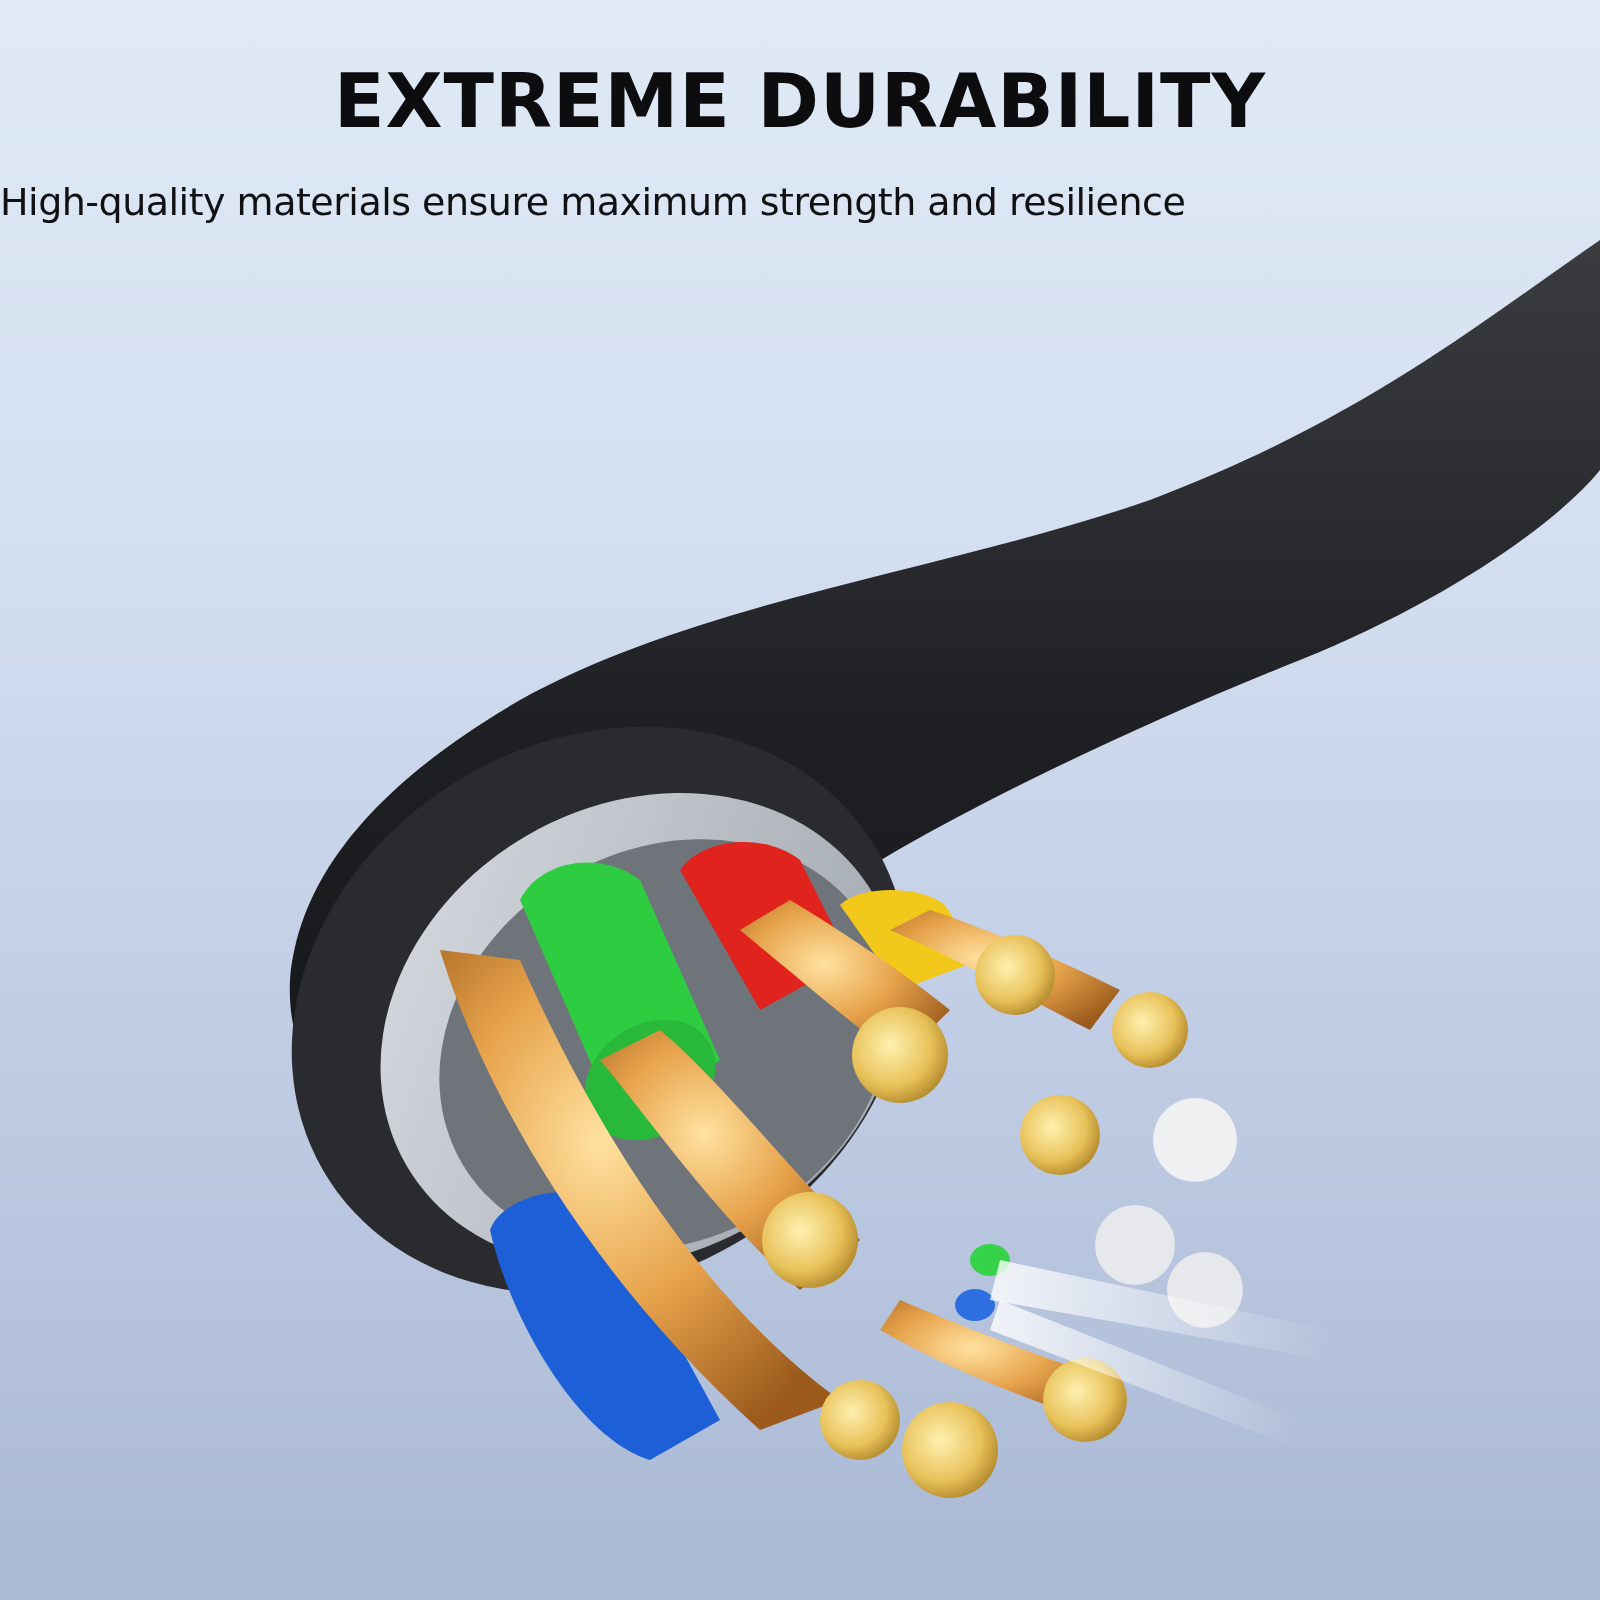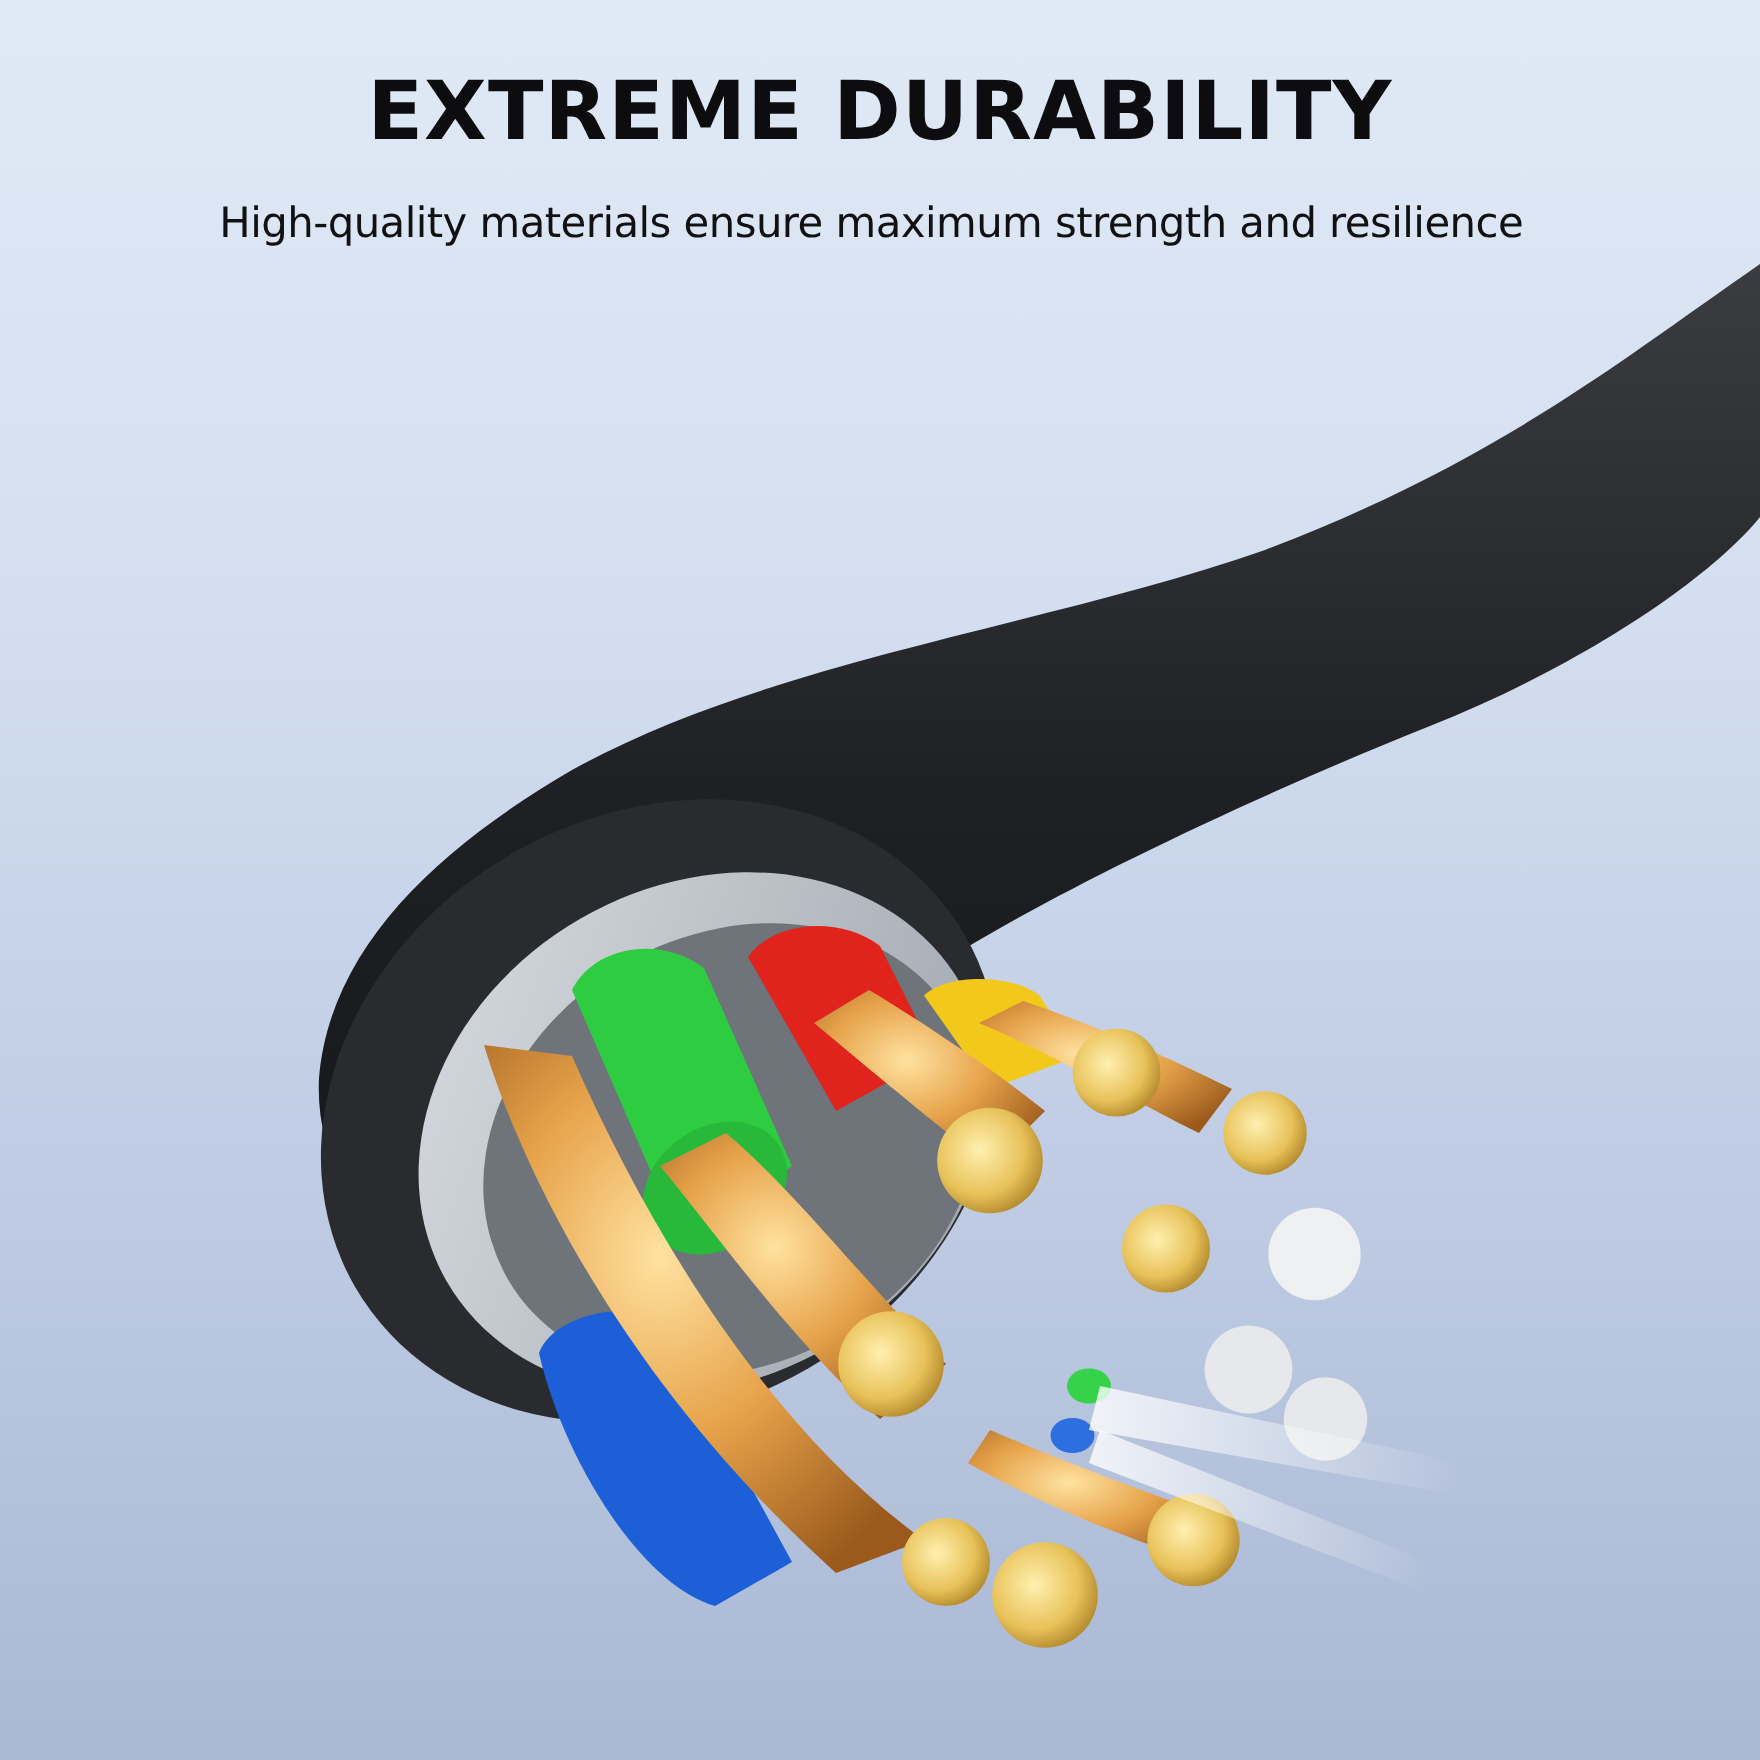--- a/index.html
+++ b/index.html
@@ -7,21 +7,21 @@
     width: 1600px; height: 1600px; overflow: hidden; position: relative;
     background: linear-gradient(180deg, #e0eaf6 0%, #d3def0 35%, #bdcae2 70%, #a9b8d4 100%);
     font-family: "DejaVu Sans", "Liberation Sans", sans-serif;
   }
   .headline {
     position: absolute; top: 58px; left: 0; width: 1600px; text-align: center;
     font-size: 74px; font-weight: bold; color: #0d0d10; letter-spacing: 1px;
     font-family: "DejaVu Sans", sans-serif;
   }
   .subhead {
-    position: absolute; top: 180px; left: 0; width: 1584px; text-align: center;
+    position: absolute; top: 180px; left: 0; width: 1584px; 
     font-size: 38px; color: #111114; font-family: "DejaVu Sans", sans-serif;
     letter-spacing: -0.5px;
   }
   svg.art { position: absolute; left: 0; top: 0; }
 </style>
 </head>
 <body>
 
 <div class="headline">EXTREME DURABILITY</div>
 <div class="subhead">High-quality materials ensure maximum strength and resilience</div>

